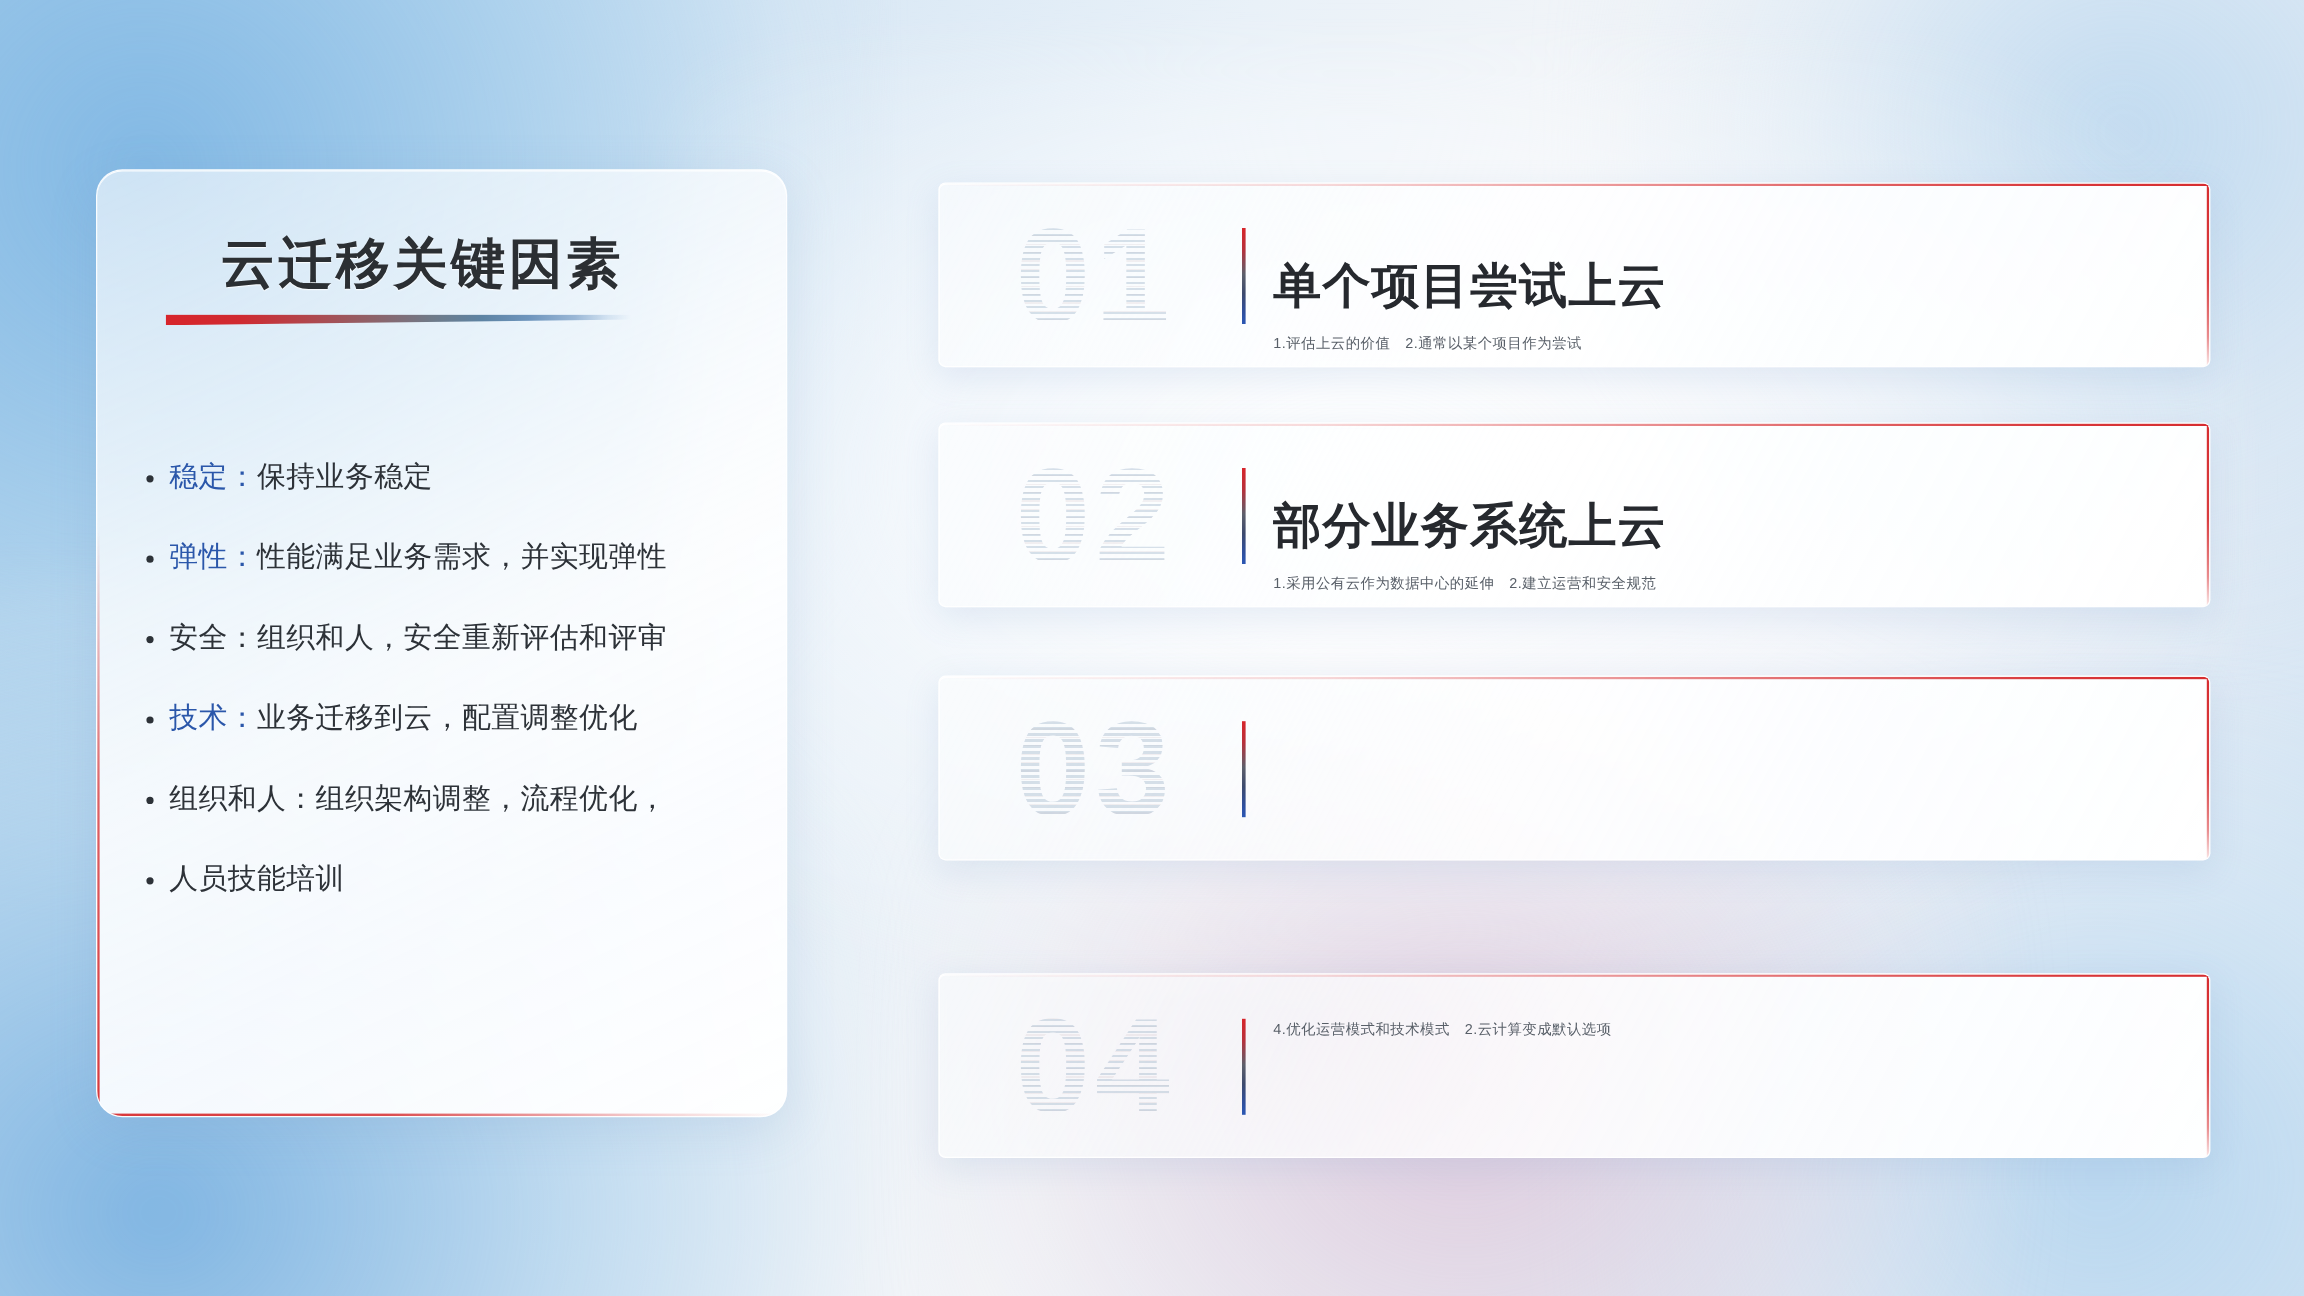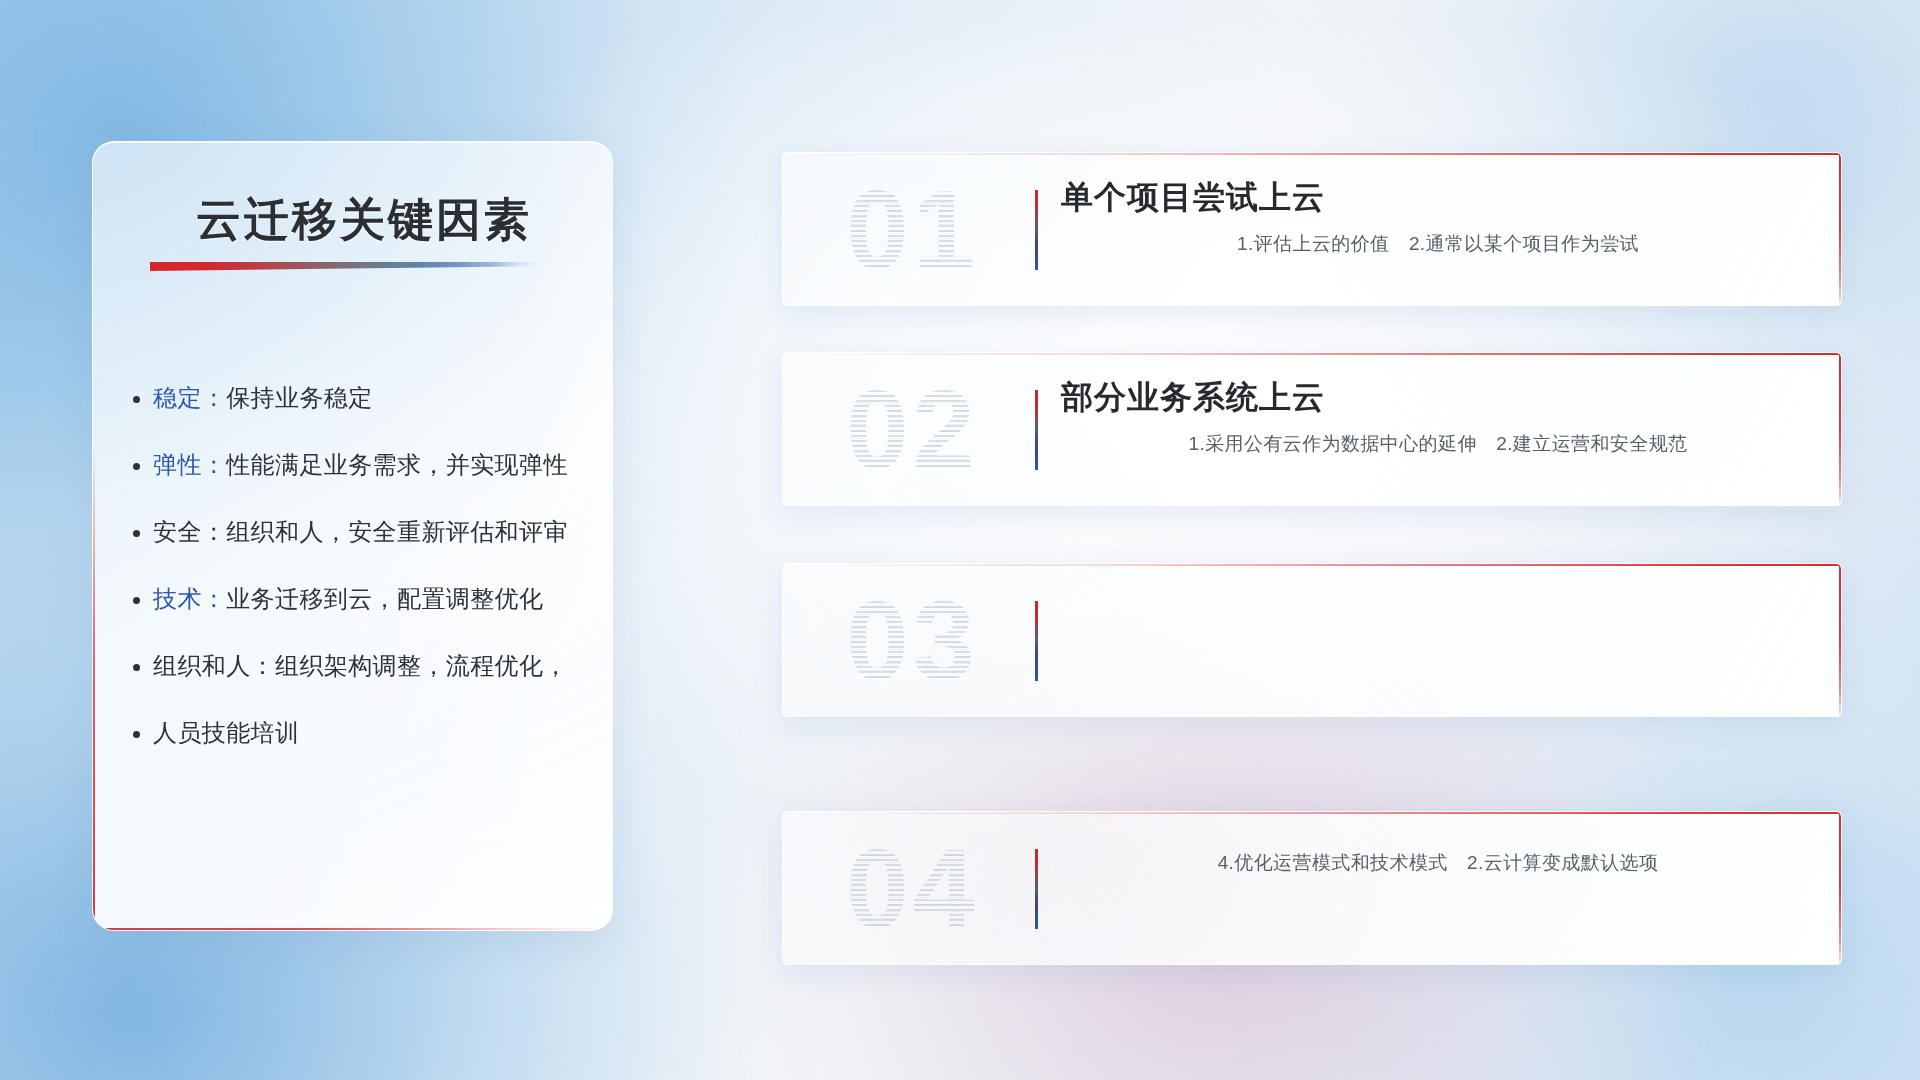--- a/index.html
+++ b/index.html
@@ -52,21 +52,21 @@
     background:radial-gradient(ellipse at 50% 50%, rgba(160,202,235,0.55) 0%,
                rgba(206,228,244,0.28) 46%, rgba(255,255,255,0) 78%);
     filter:blur(26px);
   }
 
   
   #stage { position:absolute; inset:0; }
 
   
   #left-panel {
-    position:absolute; left:92px; top:141px; width:521px; height:790px;
+    position:absolute; left:80px; top:141px; width:576px; height:790px;
     border-radius:22px;
     background:linear-gradient(156deg,
         rgba(255,255,255,0.60) 0%,
         rgba(253,254,255,0.72) 26%,
         rgba(255,255,255,0.86) 52%,
         rgba(252,253,255,0.93) 74%,
         rgba(255,255,255,0.97) 100%);
     border:1px solid rgba(255,255,255,0.85);
     box-shadow:0 10px 40px rgba(110,150,195,0.18), inset 0 1px 0 rgba(255,255,255,0.9);
     backdrop-filter:blur(3px);
@@ -171,26 +171,26 @@
     user-select:none;
   }
 
   .card-bar {
     position:absolute; left:252px; top:37px; width:3px; height:80px;
     background:linear-gradient(180deg, #d7252b 0%, #b8303a 22%, #5d5f6b 48%,
                #3d4a6d 68%, #2f4f9e 88%, #2b57b4 100%);
   }
   .card-text { position:absolute; left:278px; top:24px; right:26px; }
   .card-title {
-    font-size:32px; font-weight:bold; color:#26292e;
-    letter-spacing:1px; line-height:1.25;
+    font-size:40px; font-weight:bold; color:#26292e;
+    letter-spacing:1px; line-height:1.25;margin-top:37px;
   }
   .card-sub {
     margin-top:15px;
-    font-size:19px; color:#585f68; letter-spacing:0.4px; line-height:1.3;text-align:center;
+    font-size:12px; color:#585f68; letter-spacing:0.4px; line-height:1.3;
   }
 </style>
 </head>
 <body>
 
 <div id="bg-base"></div>
 <div id="bg-glow-left"></div>
 <div id="bg-glow-bottomleft"></div>
 <div id="bg-glow-topright"></div>
 <div id="bg-glow-bottomright"></div>

